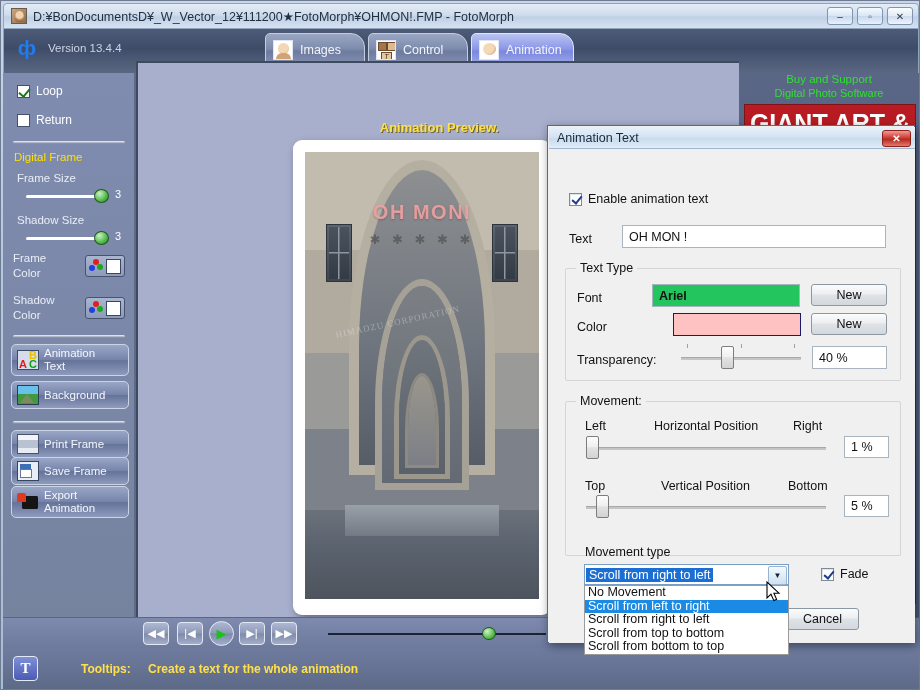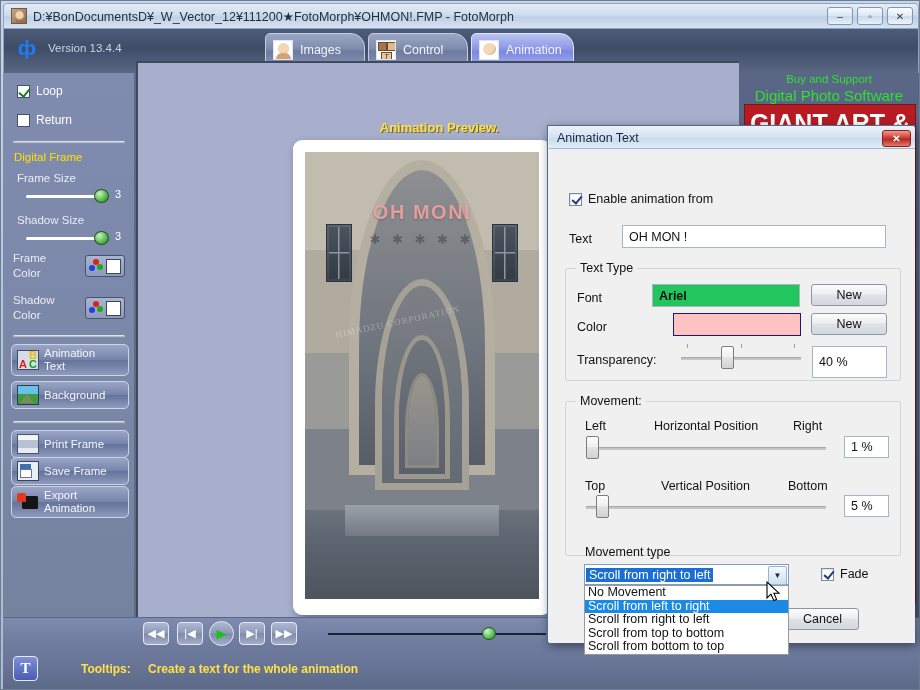--- a/index.html
+++ b/index.html
@@ -242,21 +242,21 @@
   #tip-label{position:absolute;left:78px;top:14px;font-size:12px;font-weight:bold;color:#ffe04a;}
   #tip-text{position:absolute;left:145px;top:14px;font-size:12px;font-weight:bold;color:#ffe04a;}
 
   
   #adpanel {
     position:absolute; left:738px; top:72px; width:180px; height:544px;
     background:linear-gradient(180deg,#5a6685 0%,#4d5977 100%);
     overflow:hidden;
   }
   #ad-line1{position:absolute;left:0;top:0;width:180px;text-align:center;font-size:11.5px;color:#2fe02f;}
-  #ad-line2{position:absolute;left:0;top:14px;width:180px;text-align:center;font-size:15px;color:#2fe02f;}
+  #ad-line2{position:absolute;left:0;top:14px;width:180px;text-align:center;font-size:11px;color:#2fe02f;}
   #ad-box{position:absolute;left:5px;top:31px;width:172px;height:500px;background:#b81c22;border:1px solid #7d1317;}
   #ad-title{position:absolute;left:0;top:4px;width:100%;text-align:center;color:#fff;font-weight:bold;font-size:25px;letter-spacing:0px;font-family:"Liberation Sans",sans-serif;}
   #ad-shopnow{position:absolute;left:24px;bottom:36px;width:124px;height:24px;border-radius:12px;
     background:linear-gradient(180deg,#2f8ee0,#1763b4);color:#fff;font-weight:bold;font-size:15px;
     display:flex;align-items:center;justify-content:center;gap:5px;}
   #ad-shopnow .cart{width:14px;height:14px;border-radius:50%;background:#fff;color:#1763b4;font-size:10px;display:flex;align-items:center;justify-content:center;}
   #ad-brand{position:absolute;left:0;bottom:8px;width:100%;text-align:center;color:#fff;font-weight:bold;font-size:21px;}
   #ad-bar-l{position:absolute;left:8px;bottom:30px;width:4px;height:40px;background:#fff;}
   #ad-bar-r{position:absolute;right:8px;bottom:30px;width:4px;height:40px;background:#fff;}
 
@@ -484,21 +484,21 @@
   <div id="dialog">
     <div id="dlg-title">
       <span>Animation Text</span>
       <span id="dlg-close">✕</span>
     </div>
 
     <div id="dlg-body">
 
       <div class="dlg-check" style="left:20px;top:43px;">
         <span class="wcb checked"></span>
-        <span>Enable animation from</span>
+        <span>Enable animation text</span>
       </div>
 
       <div class="dlg-lbl" style="left:20px;top:83px;">Text</div>
       <div class="wtext" style="left:73px;top:76px;width:264px;height:23px;">OH MON !</div>
 
       <div class="wgroup" style="left:16px;top:119px;width:336px;height:113px;"></div>
       <div class="wgroup-title" style="left:27px;top:112px;">Text Type</div>
 
       <div class="dlg-lbl" style="left:28px;top:142px;">Font</div>
       <div class="wtext ro" style="left:103px;top:135px;width:148px;height:23px;">Ariel</div>
@@ -507,21 +507,21 @@
       <div class="dlg-lbl" style="left:28px;top:171px;">Color</div>
       <div id="color-swatch" style="left:124px;top:164px;width:128px;height:23px;"></div>
       <div class="wbtn" style="left:262px;top:164px;width:76px;height:22px;">New</div>
 
       <div class="dlg-lbl" style="left:28px;top:204px;">Transparency:</div>
       <div class="wtick" style="left:138px;top:195px;"></div>
       <div class="wtick" style="left:192px;top:195px;"></div>
       <div class="wtick" style="left:245px;top:195px;"></div>
       <div class="wslider-track" style="left:132px;top:208px;width:120px;"></div>
       <div class="wslider-knob" style="left:172px;top:197px;"></div>
-      <div class="wtext" style="left:263px;top:197px;width:75px;height:32px;">40 %</div>
+      <div class="wtext" style="left:263px;top:197px;width:75px;height:23px;">40 %</div>
 
       <div class="wgroup" style="left:16px;top:252px;width:336px;height:155px;"></div>
       <div class="wgroup-title" style="left:27px;top:245px;">Movement:</div>
 
       <div class="dlg-lbl" style="left:36px;top:270px;">Left</div>
       <div class="dlg-lbl" style="left:105px;top:270px;">Horizontal Position</div>
       <div class="dlg-lbl" style="left:244px;top:270px;">Right</div>
       <div class="wslider-track" style="left:37px;top:298px;width:240px;"></div>
       <div class="wslider-knob" style="left:37px;top:287px;"></div>
       <div class="wtext" style="left:295px;top:287px;width:45px;height:22px;">1 %</div>

